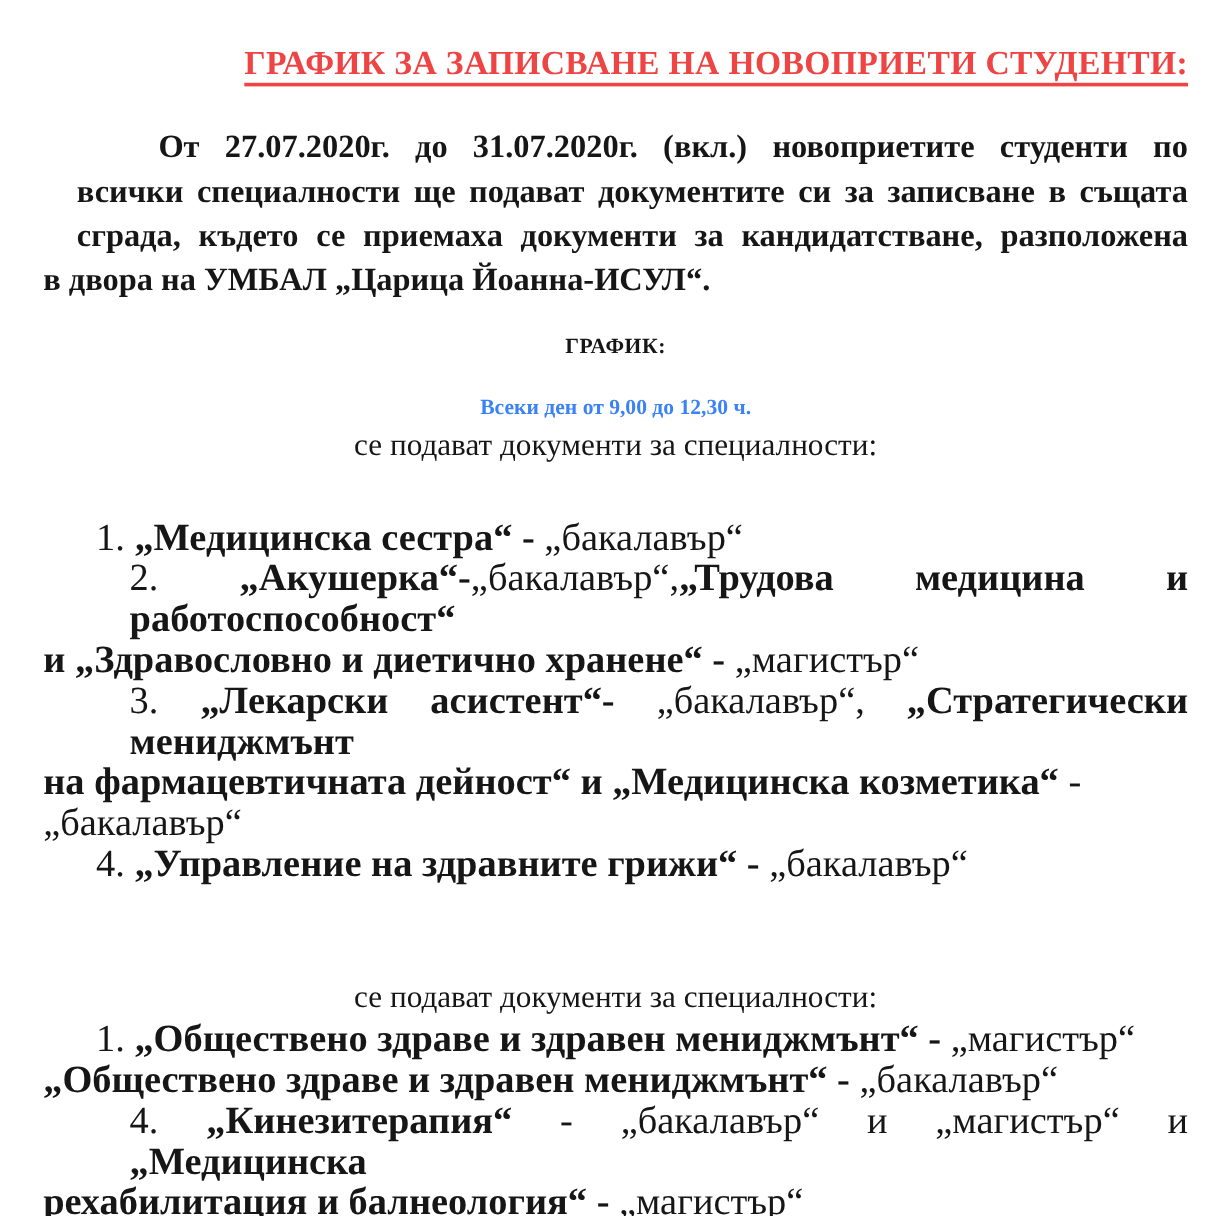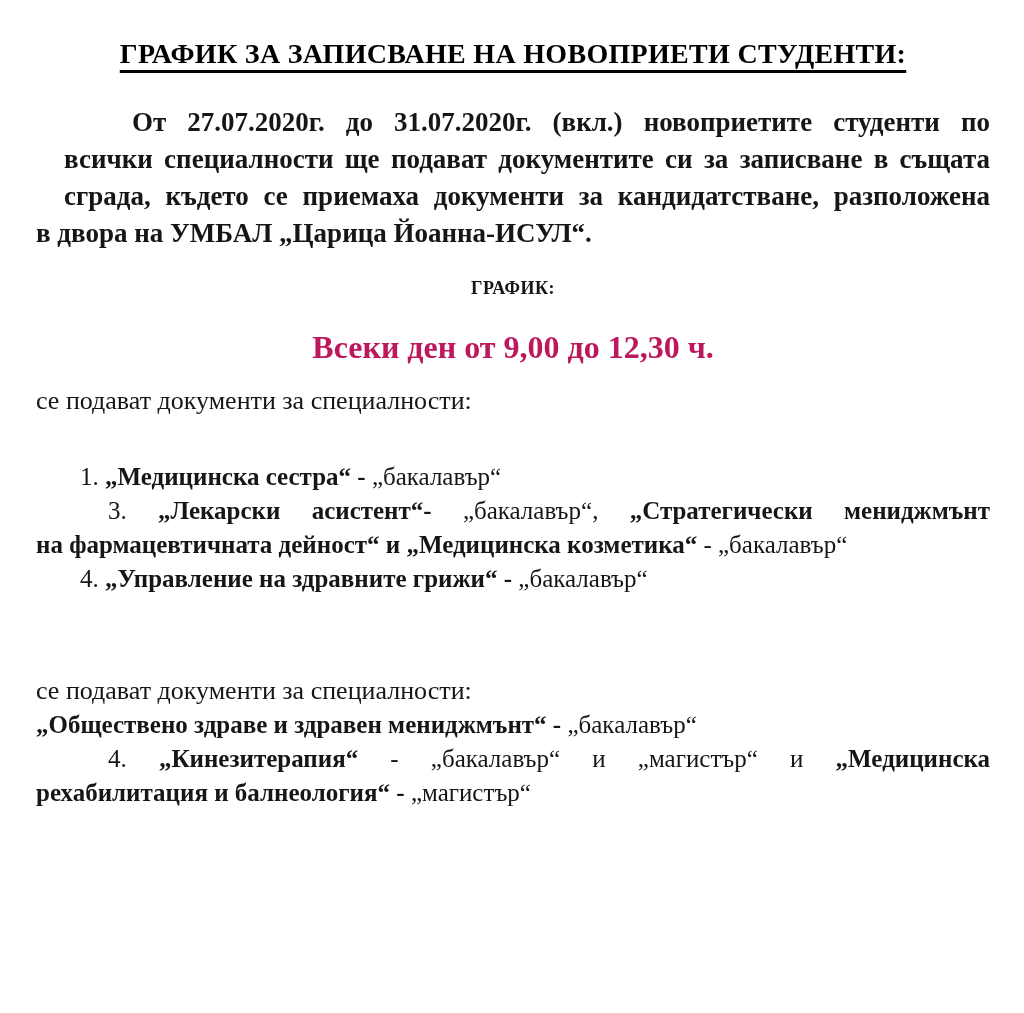--- a/index.html
+++ b/index.html
@@ -16,24 +16,24 @@
   }
   .page {
     box-sizing: border-box;
     width: 1024px;
     min-height: 1013px;
     padding: 30px 34px 20px 36px;
     background: #ffffff;
   }
   .title {
     margin: 8px 0 0 0;
-    color: #000000;
+    color: #ef4444;
     font-size: 28px;
     font-weight: bold;
-    text-align: center;
+    text-align: right;
     letter-spacing: 0.3px;
     text-decoration: underline;
     text-decoration-thickness: 3px;
     text-underline-offset: 7px;
   }
   .intro {
     margin: 34px 0 0 0;
     font-size: 27px;
     font-weight: bold;
     line-height: 37px;
@@ -49,32 +49,32 @@
     margin: 26px 0 0 0;
     font-size: 18px;
     font-weight: bold;
     text-align: center;
     letter-spacing: 0.5px;
   }
   section { display: block; }
   #sections section:nth-child(1) { margin-top: 30px; }
   #sections section:nth-child(2) { margin-top: 80px; }
   .time-heading {
-    color: #be185d;
-    font-size: 32px;
+    color: #3b82f6;
+    font-size: 18px;
     font-weight: bold;
     text-align: center;
   }
   .subheading {
-    margin-top: 20px;
+    margin-top: 6px;
     font-size: 26px;
-    text-align: left;
+    text-align: center;
   }
   .items {
-    font-size: 25px;
+    font-size: 32px;
     line-height: 34px;
   }
   #sections section:nth-child(1) .items { margin-top: 44px; }
   #sections section:nth-child(2) .items { margin-top: 2px; }
   .item .ind { padding-left: 44px; }
   .b { font-weight: bold; }
 </style>
 </head>
 <body>
 
@@ -89,31 +89,38 @@
   <h2 class="schedule-heading">ГРАФИК:</h2>
   <div id="sections">
       <section>
         <div class="time-heading">Всеки ден от 9,00 до 12,30 ч.</div>
         <div class="subheading">се подават документи за специалности:</div>
         <div class="items">
           <div class="item">
             <div class="line ind"><span>1. </span><span class="b">„Медицинска сестра“ - </span><span>„бакалавър“</span></div>
           </div>
           <div class="item">
+            <div class="line just ind"><span>2. </span><span class="b">„Акушерка“-</span><span>„бакалавър“,</span><span class="b">„Трудова медицина и работоспособност“</span></div>
+            <div class="line"><span class="b">и „Здравословно и диетично хранене“ - </span><span>„магистър“</span></div>
+          </div>
+          <div class="item">
             <div class="line just ind"><span>3. </span><span class="b">„Лекарски асистент“- </span><span>„бакалавър“, </span><span class="b">„Стратегически мениджмънт</span></div>
             <div class="line"><span class="b">на фармацевтичната дейност“ и „Медицинска козметика“ </span><span> - „бакалавър“</span></div>
           </div>
           <div class="item">
             <div class="line ind"><span>4. </span><span class="b">„Управление на здравните грижи“ - </span><span>„бакалавър“</span></div>
           </div>
         </div>
       </section>
       <section>
         <div class="subheading">се подават документи за специалности:</div>
         <div class="items">
+          <div class="item">
+            <div class="line ind"><span>1. </span><span class="b">„Обществено здраве и здравен мениджмънт“ - </span><span>„магистър“</span></div>
+          </div>
           <div class="item">
             <div class="line"><span class="b">„Обществено здраве и здравен мениджмънт“ - </span><span>„бакалавър“</span></div>
           </div>
           <div class="item">
             <div class="line just ind"><span>4. </span><span class="b">„Кинезитерапия“</span><span> - „бакалавър“ и „магистър“ и </span><span class="b">„Медицинска</span></div>
             <div class="line"><span class="b">рехабилитация и балнеология“ - </span><span>„магистър“</span></div>
           </div>
         </div>
       </section>
     </div>

